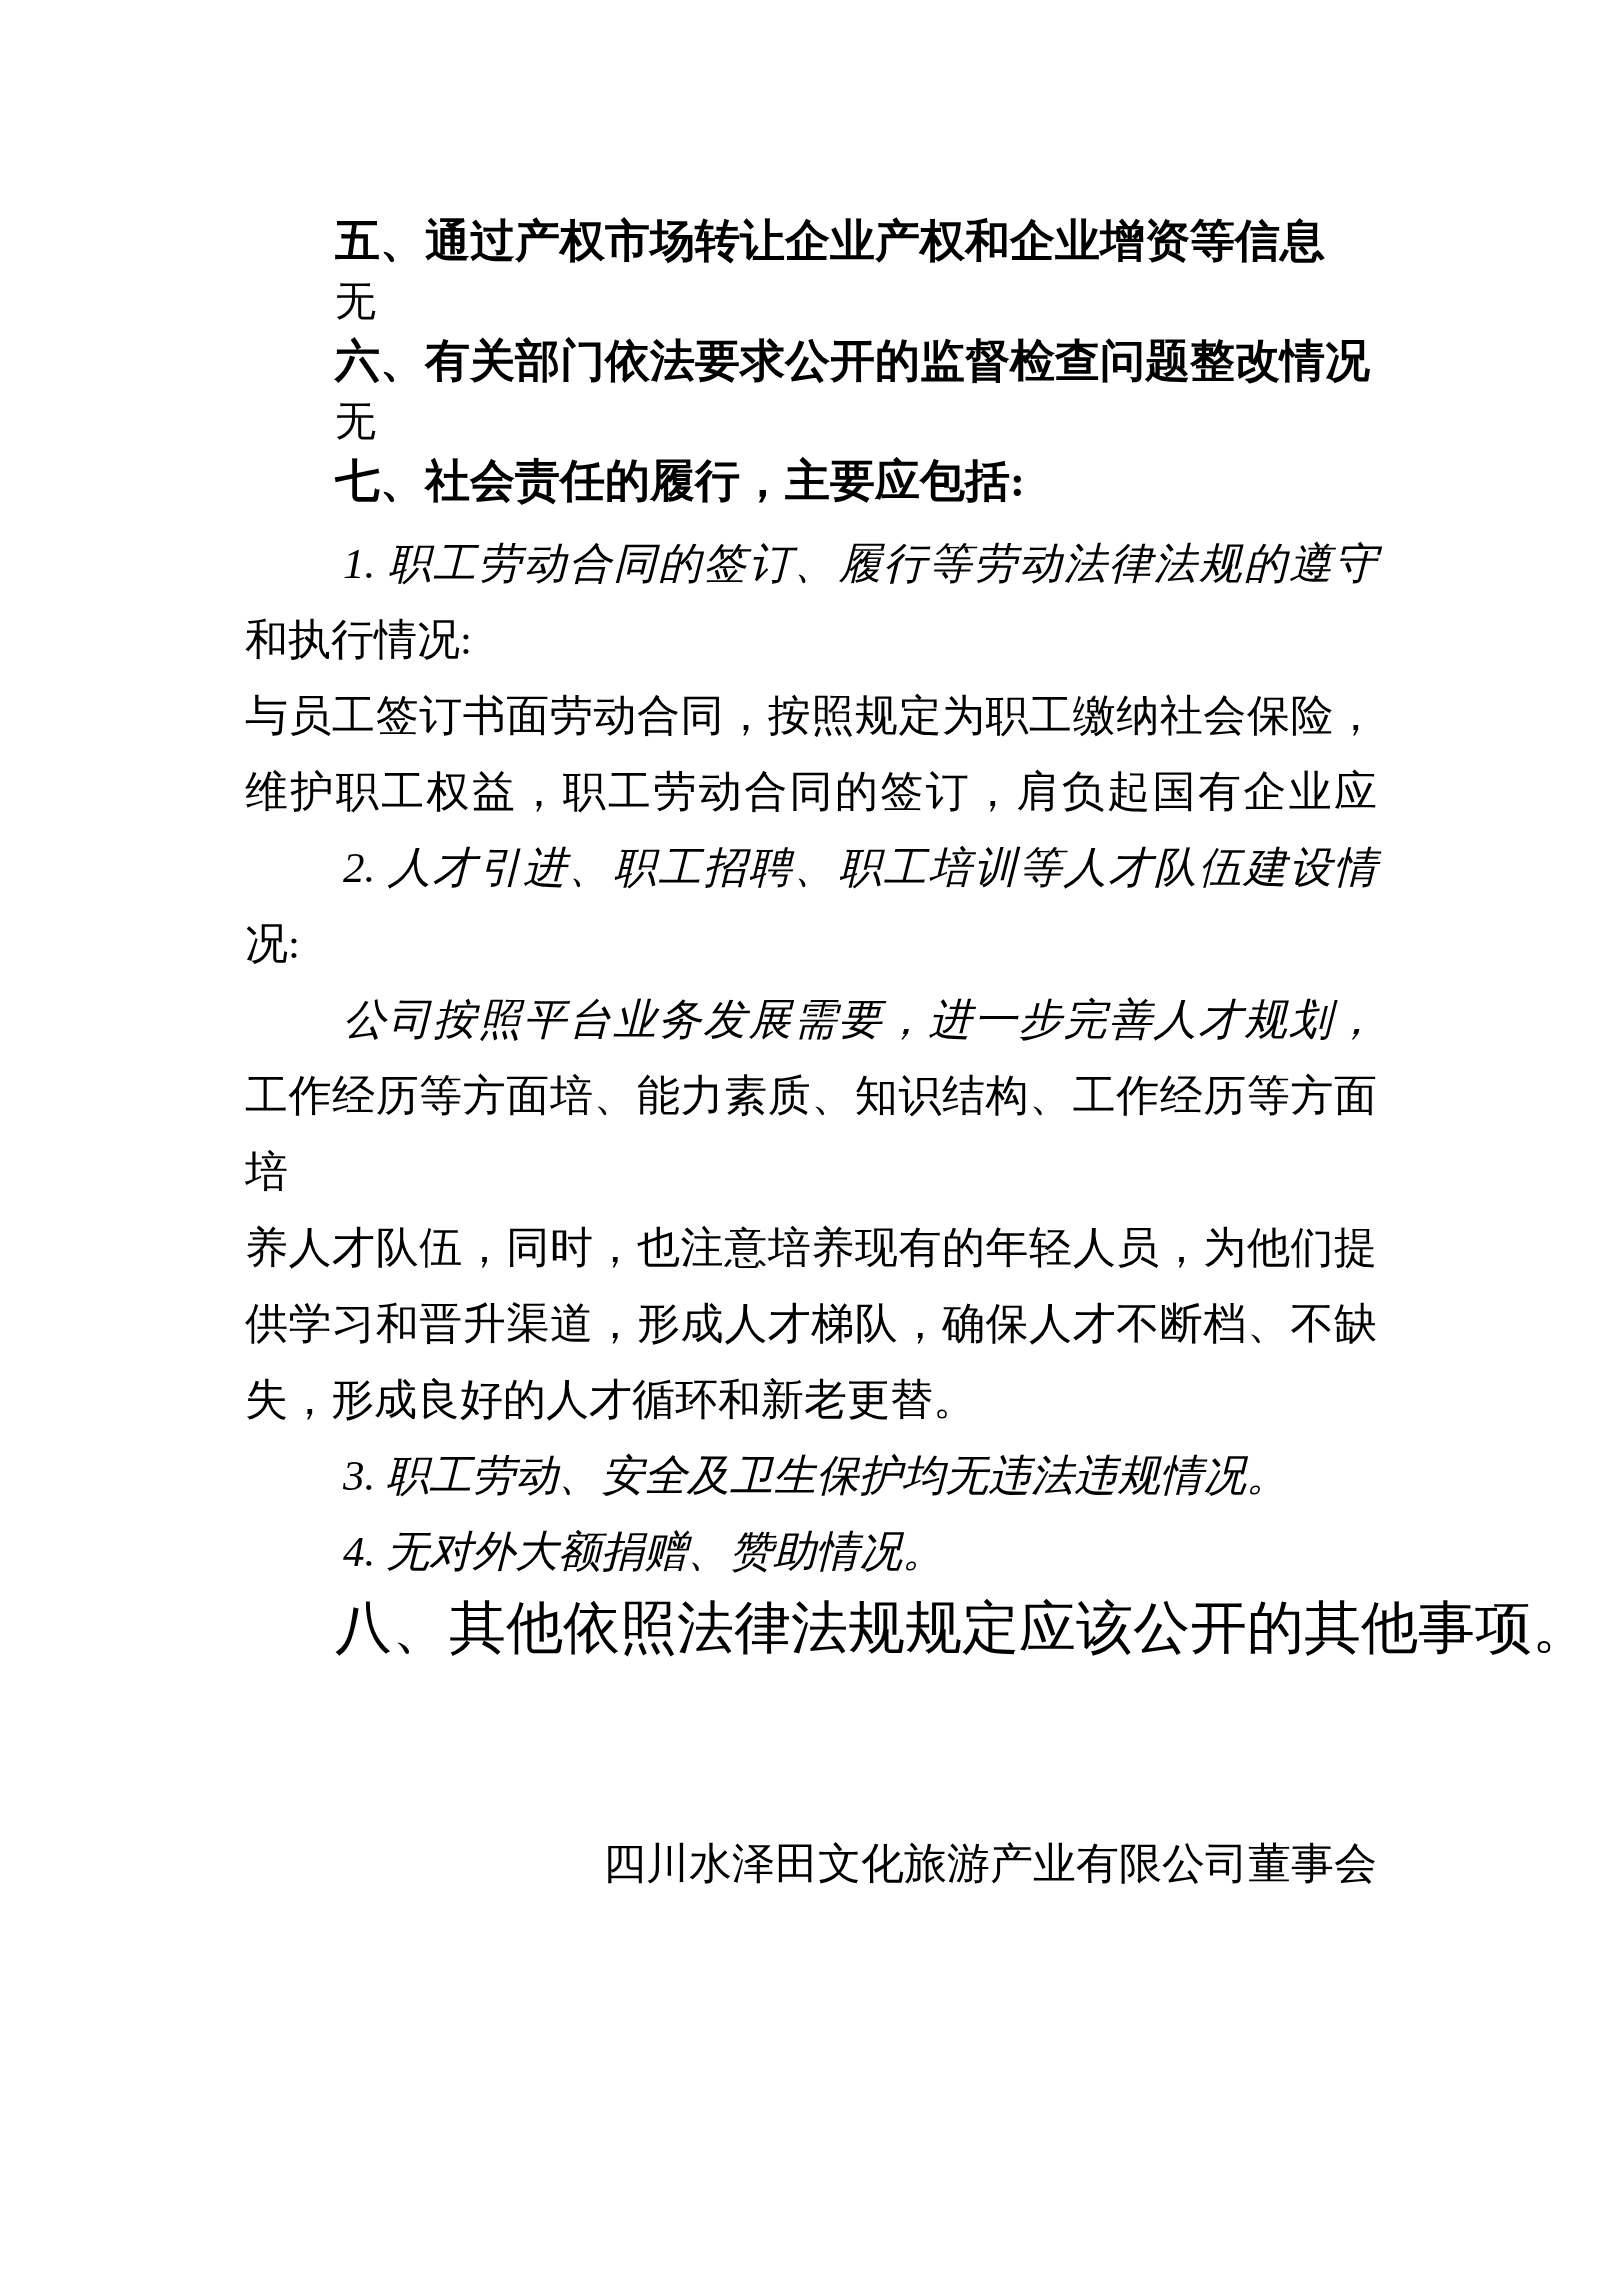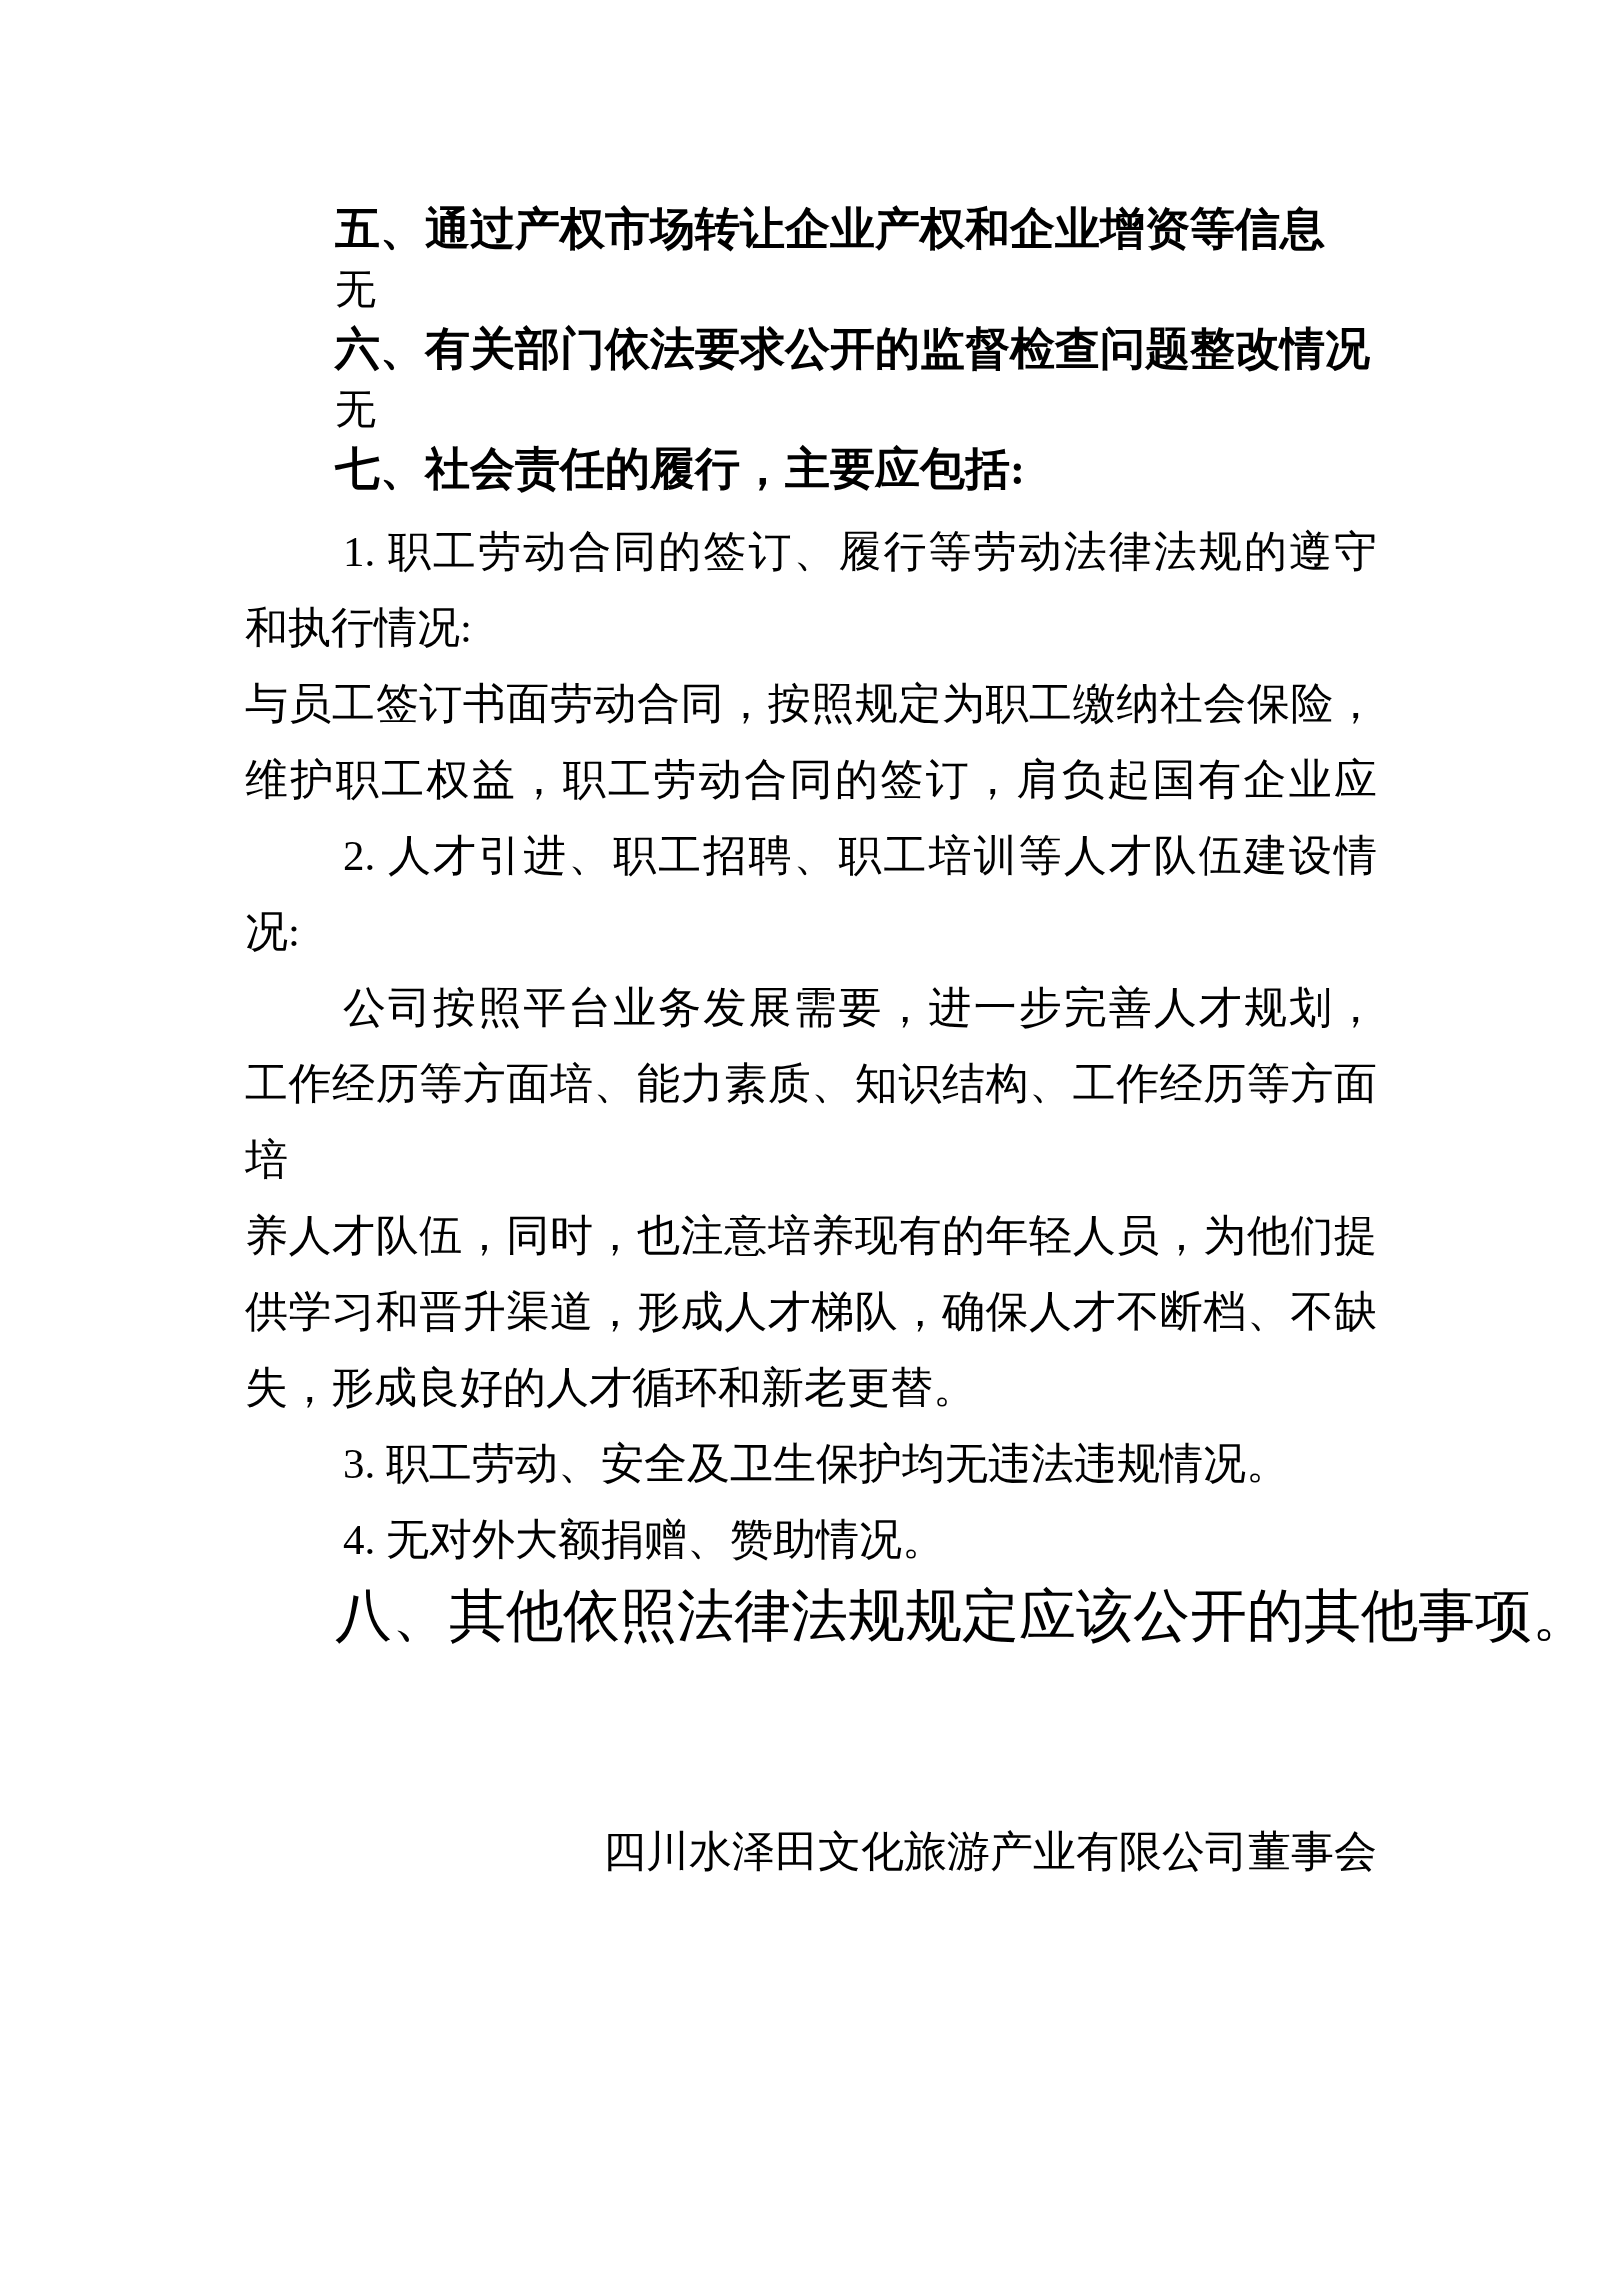--- a/index.html
+++ b/index.html
@@ -12,21 +12,21 @@
     width: 1622px;
     height: 2293px;
     background: #ffffff;
     color: #000000;
     font-family: "Liberation Serif", "DejaVu Serif", serif;
     overflow: hidden;
   }
   .content {
     position: absolute;
     left: 245px;
-    top: 199px;
+    top: 211px;
     width: 1132px;
   }
   
   .h {
     font-size: 45px;
     font-weight: bold;
     line-height: 61px;
     padding-left: 90px;
     white-space: nowrap;
   }
@@ -42,21 +42,21 @@
     font-size: 43px;
     line-height: 76px;
   }
   
   .bj {
     text-align: justify;
     text-align-last: justify;
     text-justify: inter-character;
   }
   
-  .ind { padding-left: 98px; }
+  .ind { padding-left: 98px; font-style: italic; }
   
   .h8 {
     font-size: 57px;
     font-weight: normal;
     line-height: 76px;
     padding-left: 90px;
     white-space: nowrap;
   }
   
   .sig {

